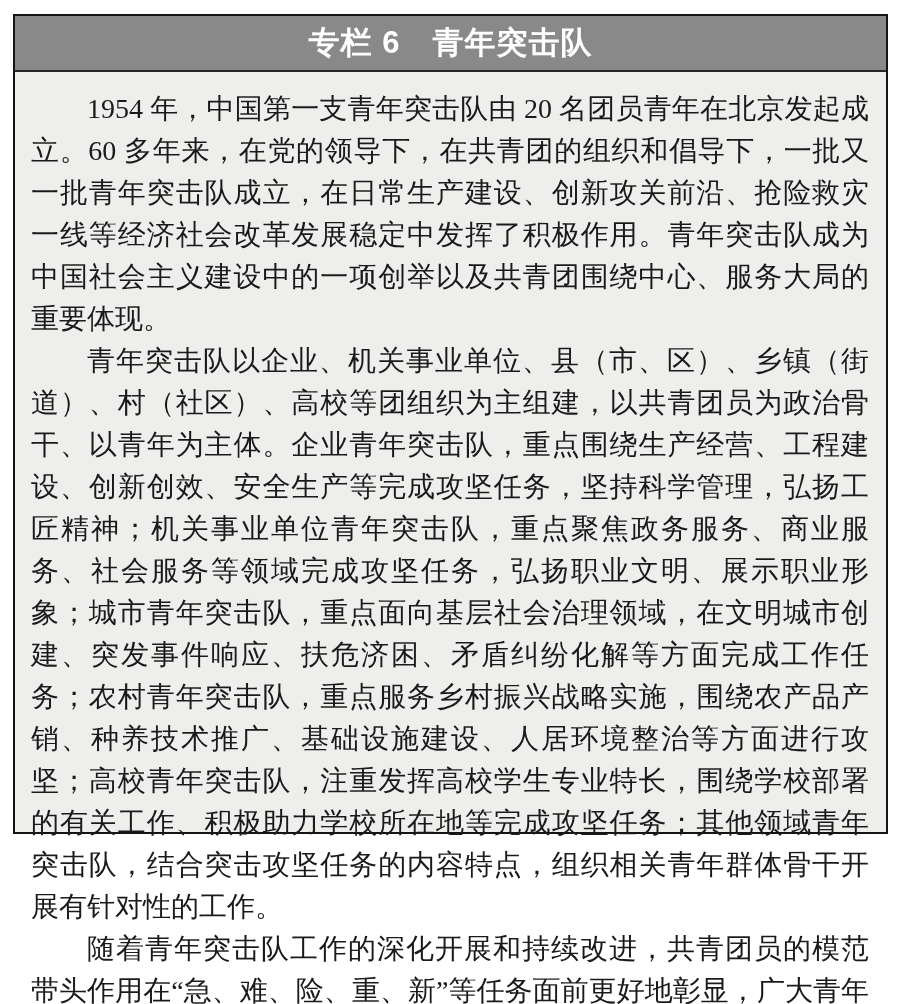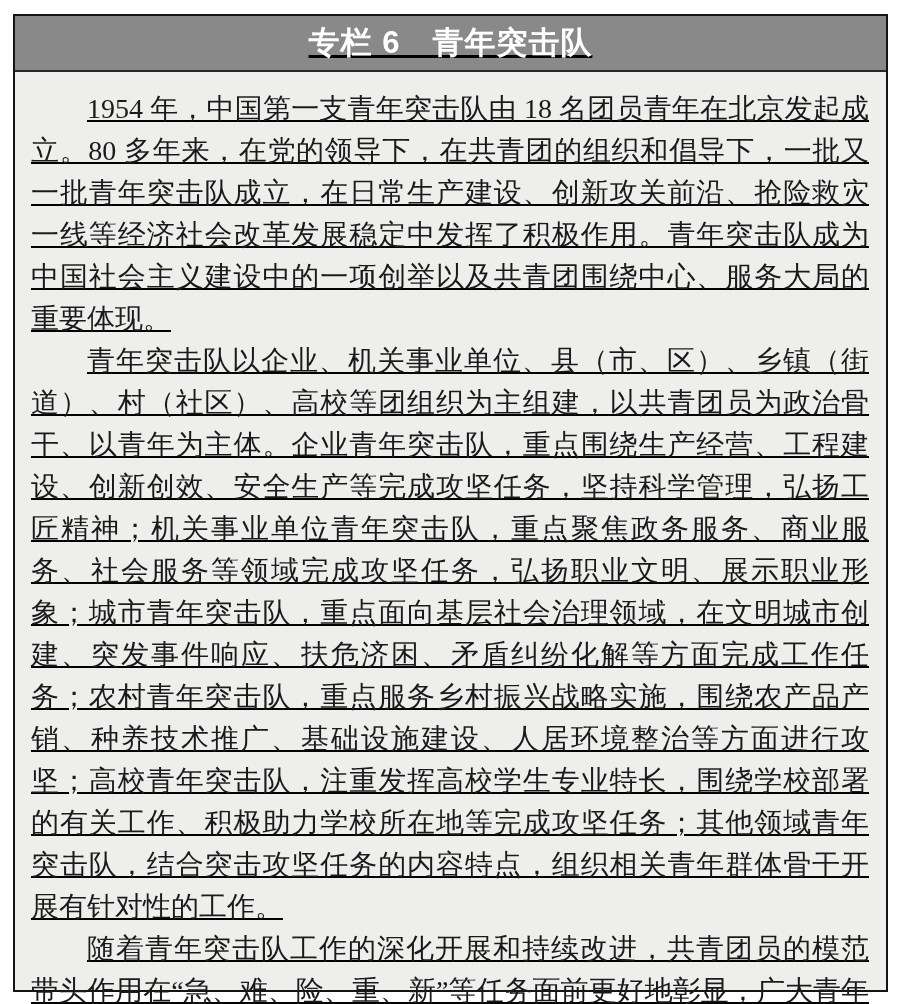--- a/index.html
+++ b/index.html
@@ -17,24 +17,23 @@
     width: 900px;
     height: 1004px;
     background: var(--page-bg);
     font-family: "Liberation Serif", "DejaVu Serif", serif;
   }
   .panel {
     position: absolute;
     left: 13px;
     top: 14px;
     width: 875px;
-    height: 978px;
+    height: 820px;
     border: 2px solid var(--border);
     background: var(--body-bg);
-    text-decoration: underline;
   }
   .panel-header {
     height: 56px;
     background: var(--header-bg);
     border-bottom: 2px solid #272727;
     display: flex;
     align-items: center;
     justify-content: center;
   }
   .panel-title {
@@ -61,17 +60,17 @@
   }
 </style>
 </head>
 <body>
 
 <div class="panel">
   <div class="panel-header">
     <span class="panel-title">专栏 6　青年突击队</span>
   </div>
   <div class="panel-body">
-    <p>1954 年，中国第一支青年突击队由 18 名团员青年在北京发起成立。80 多年来，在党的领导下，在共青团的组织和倡导下，一批又一批青年突击队成立，在日常生产建设、创新攻关前沿、抢险救灾一线等经济社会改革发展稳定中发挥了积极作用。青年突击队成为中国社会主义建设中的一项创举以及共青团围绕中心、服务大局的重要体现。</p>
+    <p>1954 年，中国第一支青年突击队由 20 名团员青年在北京发起成立。60 多年来，在党的领导下，在共青团的组织和倡导下，一批又一批青年突击队成立，在日常生产建设、创新攻关前沿、抢险救灾一线等经济社会改革发展稳定中发挥了积极作用。青年突击队成为中国社会主义建设中的一项创举以及共青团围绕中心、服务大局的重要体现。</p>
     <p>青年突击队以企业、机关事业单位、县（市、区）、乡镇（街道）、村（社区）、高校等团组织为主组建，以共青团员为政治骨干、以青年为主体。企业青年突击队，重点围绕生产经营、工程建设、创新创效、安全生产等完成攻坚任务，坚持科学管理，弘扬工匠精神；机关事业单位青年突击队，重点聚焦政务服务、商业服务、社会服务等领域完成攻坚任务，弘扬职业文明、展示职业形象；城市青年突击队，重点面向基层社会治理领域，在文明城市创建、突发事件响应、扶危济困、矛盾纠纷化解等方面完成工作任务；农村青年突击队，重点服务乡村振兴战略实施，围绕农产品产销、种养技术推广、基础设施建设、人居环境整治等方面进行攻坚；高校青年突击队，注重发挥高校学生专业特长，围绕学校部署的有关工作、积极助力学校所在地等完成攻坚任务；其他领域青年突击队，结合突击攻坚任务的内容特点，组织相关青年群体骨干开展有针对性的工作。</p>
     <p>随着青年突击队工作的深化开展和持续改进，共青团员的模范带头作用在“急、难、险、重、新”等任务面前更好地彰显，广大青年在经济社会发展中为国家和人民奋斗拼搏的自觉性、坚定性进一步提升。</p>
   </div>
 </div>
 
 </body></html>

